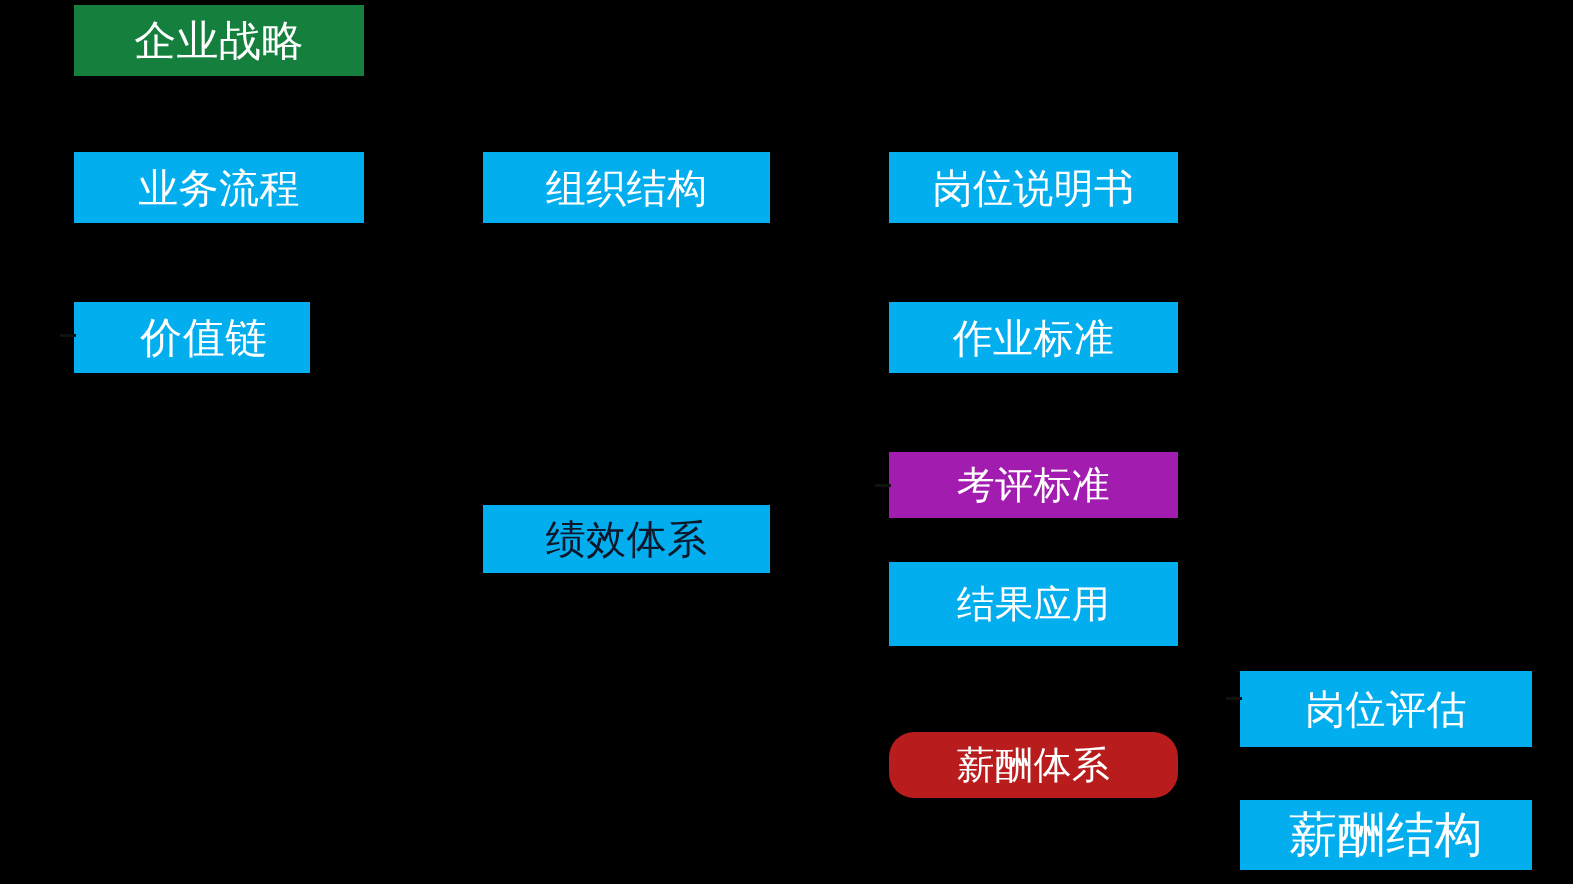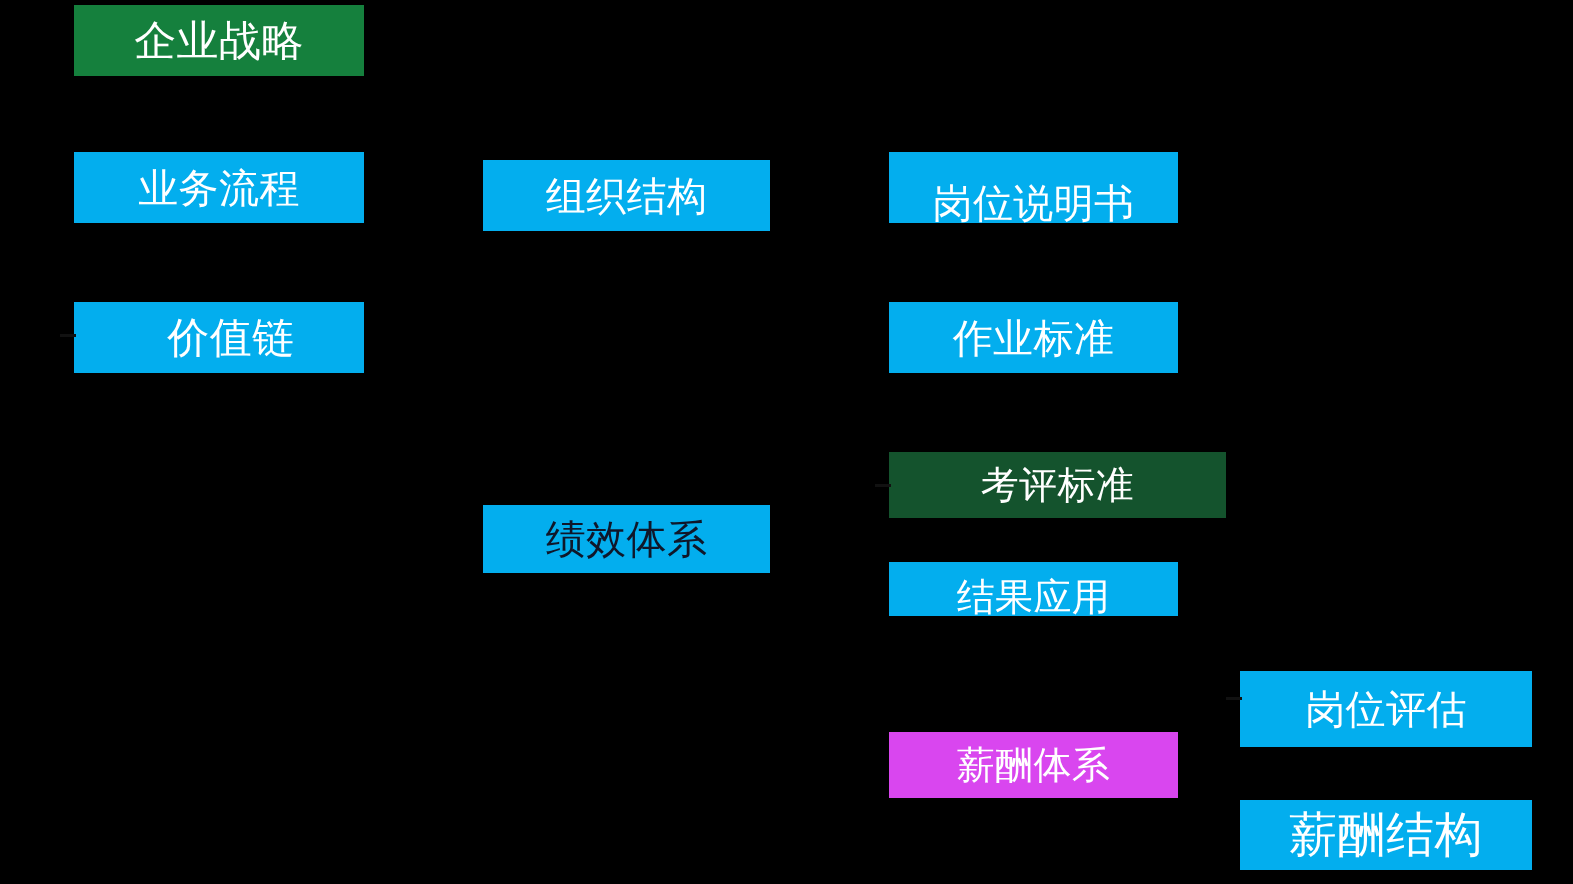--- a/index.html
+++ b/index.html
@@ -45,42 +45,42 @@
 </head>
 <body>
 
 <div id="canvas" style="background: rgb(0, 0, 0);">
     <div class="node" style="left: 74px; top: 5px; width: 290px; height: 71px; background: #15803d;">
       <span class="node-label" style="font-size: 42px; color: rgb(255, 255, 255);">企业战略</span>
     </div>
     <div class="node" style="left: 74px; top: 152px; width: 290px; height: 71px; background: rgb(3, 174, 238);">
       <span class="node-label" style="font-size: 40px; color: rgb(255, 255, 255);">业务流程</span>
     </div>
-    <div class="node" style="left: 74px; top: 302px; width: 290px; height: 71px; background: rgb(3, 174, 238); padding-left: 24px;">
+    <div class="node" style="left: 74px; top: 302px; width: 236px; height: 71px; background: rgb(3, 174, 238); padding-left: 24px;">
       <span class="node-label" style="font-size: 42px; color: rgb(255, 255, 255);">价值链</span>
     </div>
-    <div class="node" style="left: 483px; top: 152px; width: 287px; height: 71px; background: rgb(3, 174, 238); margin-top: 8px;">
+    <div class="node" style="left: 483px; top: 152px; width: 287px; height: 71px; background: rgb(3, 174, 238);">
       <span class="node-label" style="font-size: 40px; color: rgb(255, 255, 255);">组织结构</span>
     </div>
     <div class="node" style="left: 483px; top: 505px; width: 287px; height: 68px; background: rgb(3, 174, 238);">
       <span class="node-label" style="font-size: 40px; color: #0f172a;">绩效体系</span>
     </div>
-    <div class="node" style="left: 889px; top: 152px; width: 289px; height: 71px; background: rgb(3, 174, 238); align-items: flex-end;">
+    <div class="node" style="left: 889px; top: 152px; width: 289px; height: 71px; background: rgb(3, 174, 238);">
       <span class="node-label" style="font-size: 40px; color: rgb(255, 255, 255);">岗位说明书</span>
     </div>
     <div class="node" style="left: 889px; top: 302px; width: 289px; height: 71px; background: rgb(3, 174, 238);">
       <span class="node-label" style="font-size: 40px; color: rgb(255, 255, 255);">作业标准</span>
     </div>
-    <div class="node" style="left: 889px; top: 452px; width: 337px; height: 66px; background: #14532d;">
+    <div class="node" style="left: 889px; top: 452px; width: 289px; height: 66px; background: #a21caf;">
       <span class="node-label" style="font-size: 38px; color: rgb(255, 255, 255);">考评标准</span>
     </div>
-    <div class="node" style="left: 889px; top: 562px; width: 289px; height: 54px; background: rgb(3, 174, 238); align-items: flex-end;">
+    <div class="node" style="left: 889px; top: 562px; width: 289px; height: 84px; background: rgb(3, 174, 238);">
       <span class="node-label" style="font-size: 38px; color: rgb(255, 255, 255);">结果应用</span>
     </div>
-    <div class="node" style="left: 889px; top: 732px; width: 289px; height: 66px; background: #d946ef;">
+    <div class="node" style="left: 889px; top: 732px; width: 289px; height: 66px; background: #b91c1c; border-radius: 25px;">
       <span class="node-label" style="font-size: 38px; color: rgb(255, 255, 255);">薪酬体系</span>
     </div>
     <div class="node" style="left: 1240px; top: 660px; width: 292px; height: 76px; background: rgb(3, 174, 238); margin-top: 11px;">
       <span class="node-label" style="font-size: 40px; color: rgb(255, 255, 255);">岗位评估</span>
     </div>
     <div class="node" style="left: 1240px; top: 800px; width: 292px; height: 70px; background: rgb(3, 174, 238);">
       <span class="node-label" style="font-size: 48px; color: rgb(255, 255, 255);">薪酬结构</span>
     </div>
     <div class="connector-stub" style="left: 60px; top: 334px; width: 16px;"></div>
     <div class="connector-stub" style="left: 875px; top: 484px; width: 16px;"></div>

